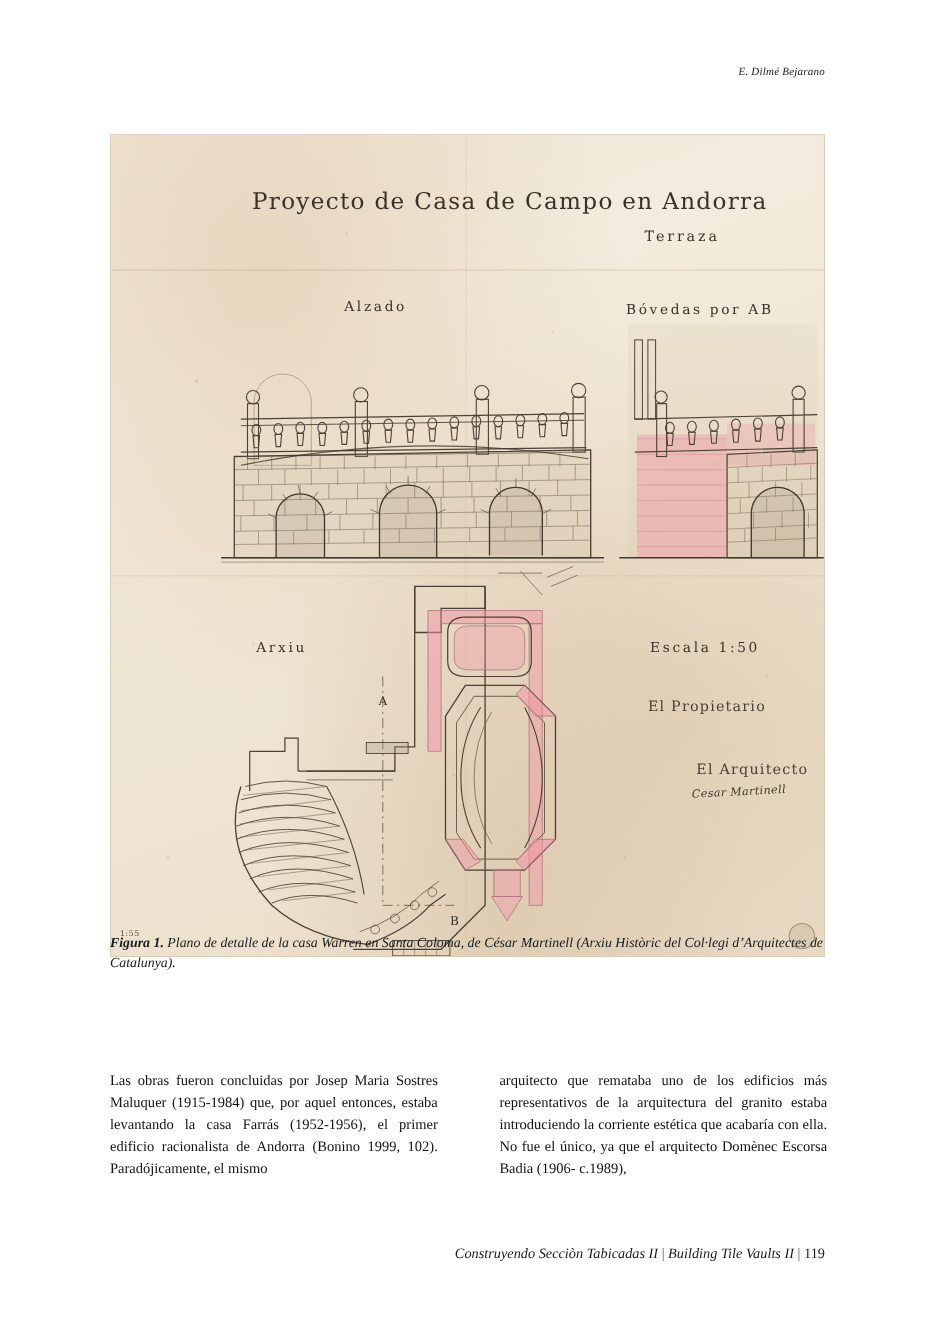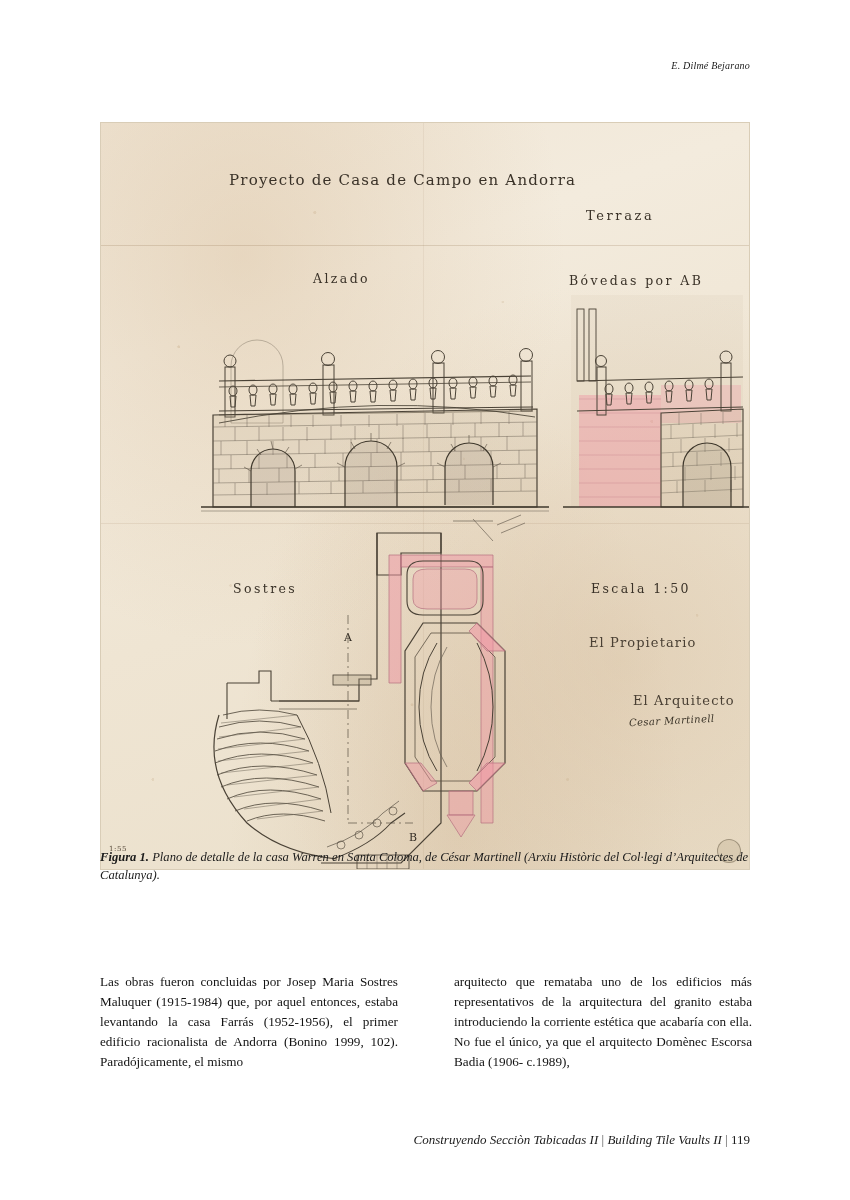--- a/index.html
+++ b/index.html
@@ -84,21 +84,21 @@
     background: rgba(140,110,75,0.18);
   }
 
   .hand {
     position: absolute;
     font-family: "DejaVu Serif", serif;
     color: #3a3228;
     white-space: nowrap;
   }
   .hand.title {
-    font-size: 15px;
+    font-size: 21px;
     letter-spacing: 1.2px;
     text-align: right;
   }
   .hand.sub {
     font-size: 13px;
     letter-spacing: 2.6px;
   }
   .hand.lbl {
     font-size: 12.5px;
     letter-spacing: 2.4px;
@@ -199,21 +199,21 @@
     <div class="plan-img">
 
       <div class="fold-h" style="top:122px;"></div>
       <div class="fold-h" style="top:400px; opacity:.55;"></div>
       <div class="fold-v" style="left:322px; opacity:.5;"></div>
 
       <div class="hand title" style="left:128px; top:48px;">Proyecto de Casa de Campo en Andorra</div>
       <div class="hand sub" style="left:485px; top:85px;">Terraza</div>
       <div class="hand lbl" style="left:212px; top:148px;">Alzado</div>
       <div class="hand lbl" style="left:468px; top:150px;">Bóvedas por AB</div>
-      <div class="hand lbl" style="left:132px; top:458px;">Sostres</div>
+      <div class="hand lbl" style="left:132px; top:458px;">Arxiu</div>
       <div class="hand lbl" style="left:490px; top:458px;">Escala 1:50</div>
       <div class="hand small" style="left:488px; top:512px;">El Propietario</div>
       <div class="hand small" style="left:532px; top:570px;">El Arquitecto</div>
       <div class="signature" style="left:528px; top:592px;">Cesar Martinell</div>
       <div class="hand mark" style="left:243px; top:508px;">A</div>
       <div class="hand mark" style="left:308px; top:708px;">B</div>
       <div class="hand tiny" style="left:8px; top:722px;">1:55</div>
 
       <svg viewBox="0 0 650 748" width="650" height="748" style="position:absolute;left:0;top:0;">
         <defs>

